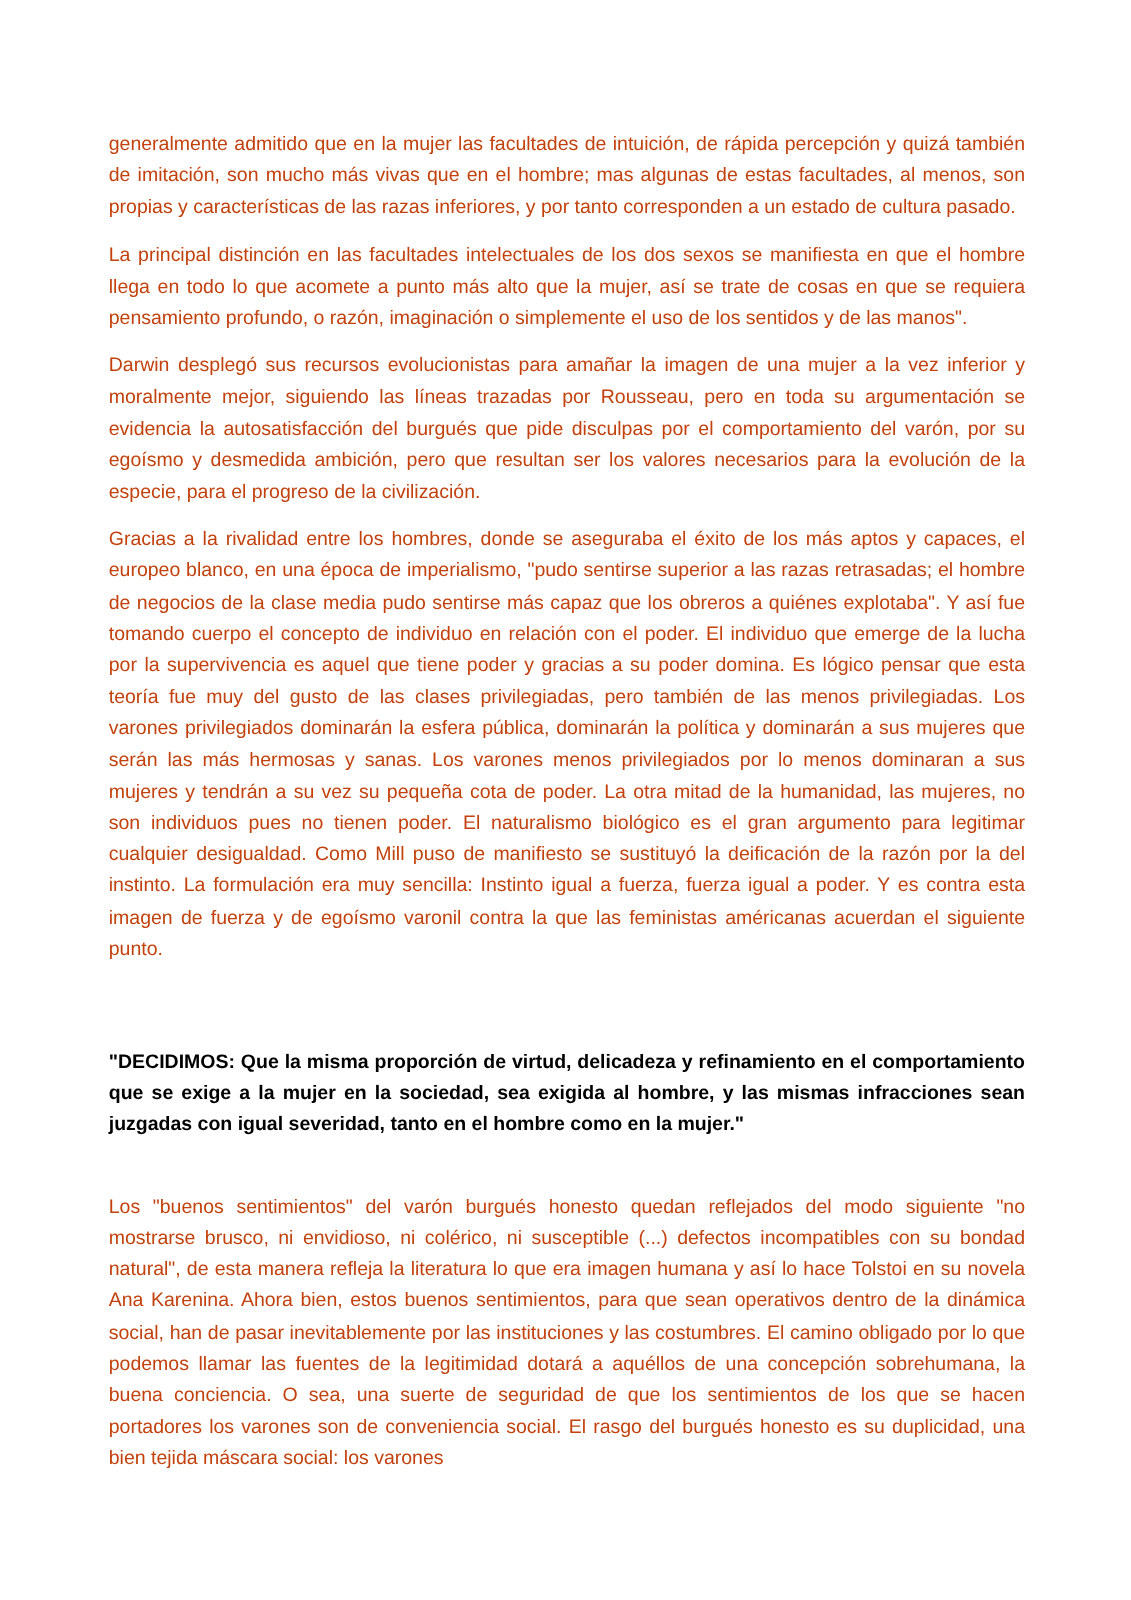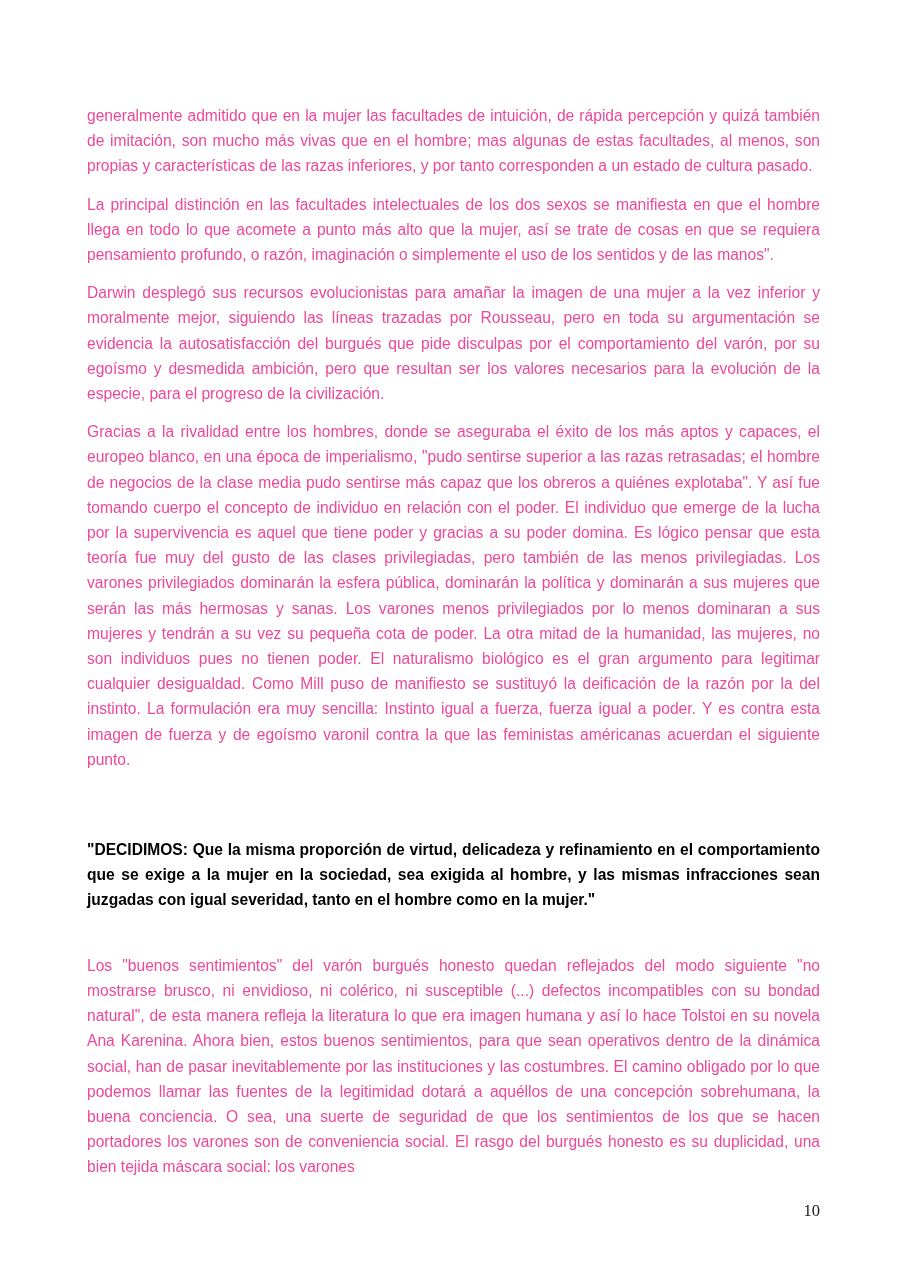--- a/index.html
+++ b/index.html
@@ -19,21 +19,21 @@
     position: absolute;
     left: 87px;
     top: 103px;
     width: 733px;
   }
   p.body-para {
     margin: 0 0 13px 0;
     font-family: "Liberation Sans", sans-serif;
     font-size: 15.6px;
     line-height: 25.2px;
-    color: #ec4899;
+    color: #c2410c;
     text-align: justify;
     text-justify: inter-word;
     -webkit-hyphens: none;
     hyphens: none;
   }
   p.body-para:last-child {
     margin-bottom: 0;
   }
   .spacer-block {
     height: 52px;
@@ -81,15 +81,14 @@
     <div class="spacer-block"></div>
 
     <p class="bold-block">"DECIDIMOS: Que la misma proporción de virtud, delicadeza y refinamiento en el comportamiento que se exige a la mujer en la sociedad, sea exigida al hombre, y las mismas infracciones sean juzgadas con igual severidad, tanto en el hombre como en la mujer."</p>
 
     <div class="spacer-after-bold"></div>
 
     <p class="body-para">Los "buenos sentimientos" del varón burgués honesto quedan reflejados del modo siguiente "no mostrarse brusco, ni envidioso, ni colérico, ni susceptible (...) defectos incompatibles con su bondad natural", de esta manera refleja la literatura lo que era imagen humana y así lo hace Tolstoi en su novela Ana Karenina. Ahora bien, estos buenos sentimientos, para que sean operativos dentro de la dinámica social, han de pasar inevitablemente por las instituciones y las costumbres. El camino obligado por lo que podemos llamar las fuentes de la legitimidad dotará a aquéllos de una concepción sobrehumana, la buena conciencia. O sea, una suerte de seguridad de que los sentimientos de los que se hacen portadores los varones son de conveniencia social. El rasgo del burgués honesto es su duplicidad, una bien tejida máscara social: los varones</p>
 
   </div>
 
-  <div class="page-number">10</div>
 
 </div>
 
 </body></html>

